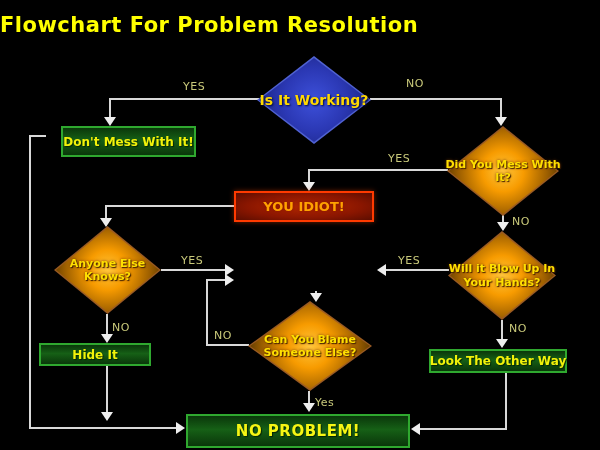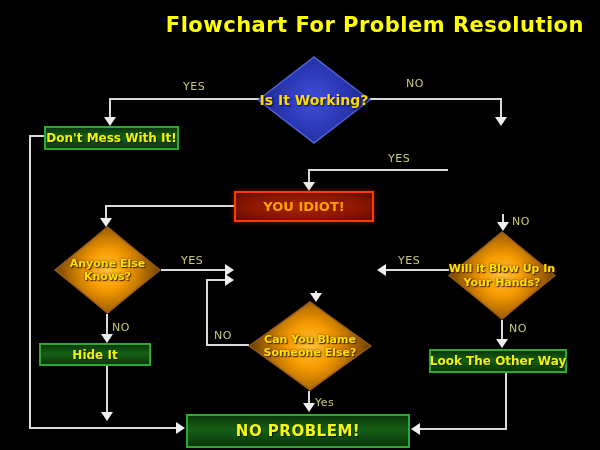--- a/index.html
+++ b/index.html
@@ -2,21 +2,21 @@
 <html><head>
 <meta charset="utf-8">
 <style>
   html,body{margin:0;padding:0;background:#000;}
   #stage{
     position:relative;width:600px;height:450px;background:#000;overflow:hidden;
     font-family:"DejaVu Sans","Liberation Sans",sans-serif;
   }
   
   #title{
-    position:absolute;left:0;top:13px;width:584px;text-align:right;
+    position:absolute;left:0;top:13px;width:584px;text-align:left;
     color:#ffff00;font-size:21px;font-weight:bold;letter-spacing:.5px;
   }
   
   .ln{position:absolute;background:#d9d9d9;}
   
   .ah{position:absolute;width:0;height:0;}
   .ah-down{border-left:6px solid transparent;border-right:6px solid transparent;border-top:9px solid #eee;}
   .ah-right{border-top:6px solid transparent;border-bottom:6px solid transparent;border-left:9px solid #eee;}
   .ah-left{border-top:6px solid transparent;border-bottom:6px solid transparent;border-right:9px solid #eee;}
   
@@ -132,24 +132,29 @@
   <div class="ln" style="left:505px;top:373px;width:2px;height:57px"></div>
   <div class="ln" style="left:420px;top:428px;width:87px;height:2px"></div>
   <div class="ah ah-left" style="left:411px;top:423px"></div>
 
   <div class="dia blue" style="left:257px;top:56px;width:114px;height:88px">
     <div class="db"></div>
     <div class="di"></div>
     <div class="dl">Is It Working?</div>
   </div>
 
-  <div class="node green" style="left:44px;top:126px;width:135px;height:24px">
+  <div class="node green" style="left:61px;top:126px;width:135px;height:31px">
     <span class="nl">Don't Mess With It!</span>
   </div>
 
+  <div class="dia orange" style="left:447px;top:126px;width:112px;height:90px">
+    <div class="db"></div>
+    <div class="di"></div>
+    <div class="dl">Did You Mess With It?</div>
+  </div>
 
   <div class="node red1" style="left:234px;top:191px;width:140px;height:31px">
     <span class="nl">YOU IDIOT!</span>
   </div>
 
   <div class="dia orange" style="left:54px;top:226px;width:107px;height:88px">
     <div class="db"></div>
     <div class="di"></div>
     <div class="dl">Anyone Else Knows?</div>
   </div>

